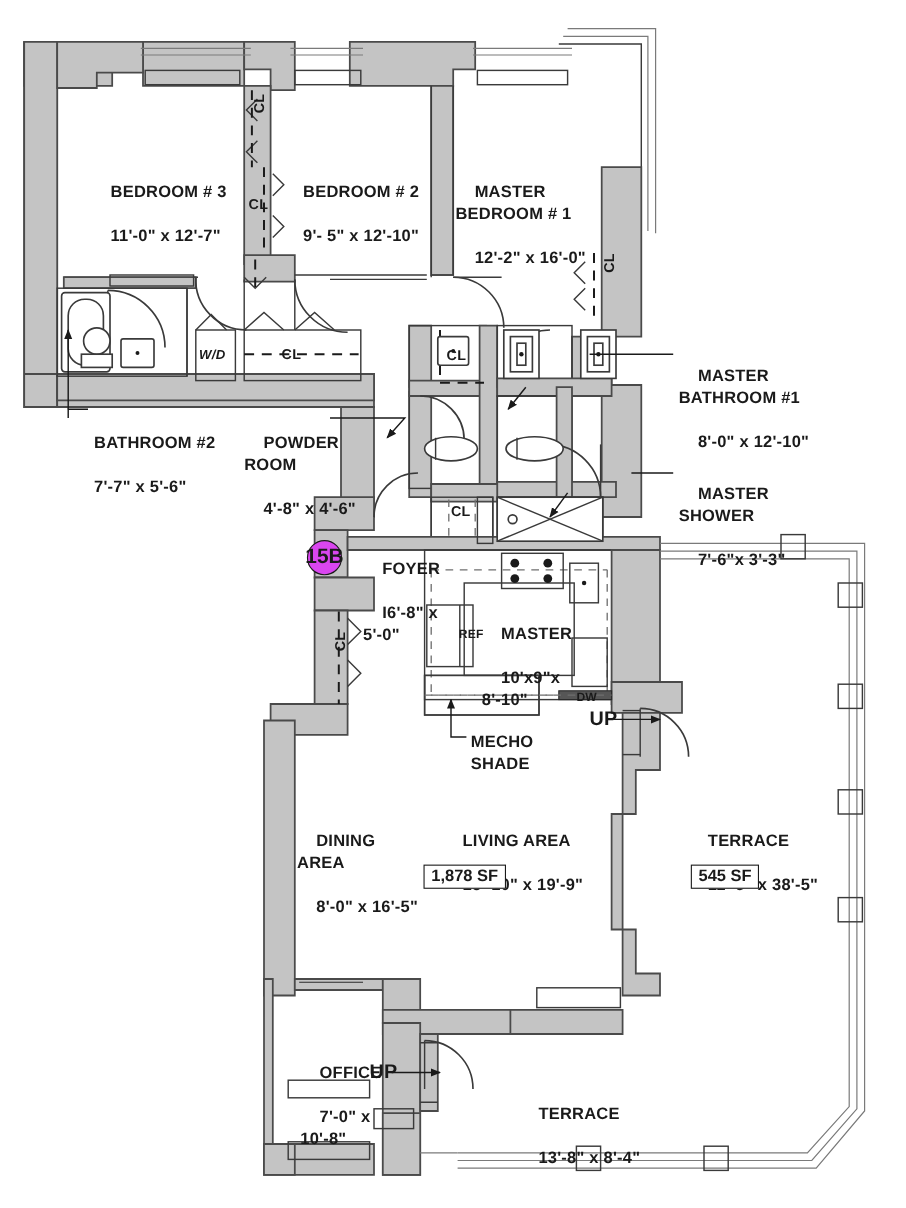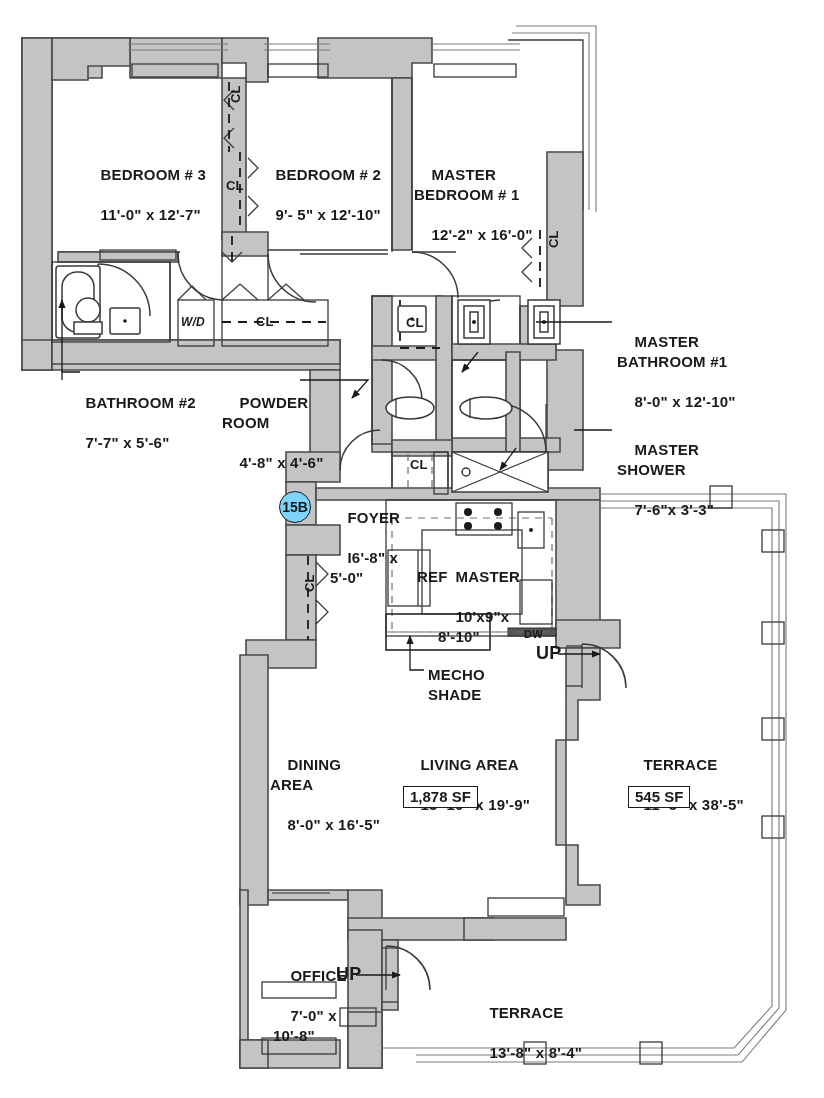--- a/index.html
+++ b/index.html
@@ -32,22 +32,22 @@
     font-size:15px;font-weight:700;
     padding:1px 6px 2px 6px;
     background:#ffffff;
     white-space:pre;
   }
   .tagcirc{
     position:absolute;
     border:1.6px solid #1a1a1a;
     border-radius:50%;
     width:30px;height:30px;
-    background:#7dd3fc;
-    font-size:14px;font-weight:700;
+    background:#d946ef;
+    font-size:19px;font-weight:700;
     display:flex;align-items:center;justify-content:center;
   }
 </style>
 </head>
 <body>
 
 <svg id="plan" viewBox="0 0 824 1098" xmlns="http://www.w3.org/2000/svg">
 
   <defs>
     <style>
@@ -440,36 +440,36 @@
     <span>OFFICE</span><br>
     <span style="white-space:pre-line;">7'-0" x
 10'-8"</span>
   </div>
 
   <div class="lbl" style="left:472px;top:983px;">
     <span>TERRACE</span><br>
     <span>13'-8" x 8'-4"</span>
   </div>
 
-  <div class="sfbox" style="left:403px;top:786px;text-align:right;">1,878 SF</div>
+  <div class="sfbox" style="left:385px;top:786px;text-align:right;">1,878 SF</div>
   <div class="sfbox" style="left:628px;top:786px;">545 SF</div>
 
   <div class="lbl" style="left:428px;top:665px;white-space:pre-line;">MECHO
 SHADE</div>
 
   <div class="tagcirc" style="left:279px;top:491px;">15B</div>
 
   <div class="lbl cl" style="left:226px;top:103px;transform:rotate(-90deg);transform-origin:left top;">CL</div>
   <div class="lbl cl" style="left:226px;top:176px;">CL</div>
   <div class="lbl cl" style="left:256px;top:312px;">CL</div>
   <div class="lbl cl" style="left:406px;top:313px;">CL</div>
   <div class="lbl cl" style="left:544px;top:248px;transform:rotate(-90deg);transform-origin:left top;">CL</div>
   <div class="lbl cl" style="left:410px;top:455px;">CL</div>
   <div class="lbl cl" style="left:300px;top:592px;transform:rotate(-90deg);transform-origin:left top;">CL</div>
 
   <div class="lbl tiny" style="left:181px;top:316px;font-size:12px;font-style:italic;">W/D</div>
-  <div class="lbl tiny" style="left:392px;top:571px;font-size:15px;padding-left:25px;">REF</div>
+  <div class="lbl tiny" style="left:392px;top:571px;font-size:11px;padding-left:25px;">REF</div>
   <div class="lbl tiny" style="left:524px;top:628px;font-size:11px;">DW</div>
 
   <div class="lbl sm" style="left:536px;top:645px;">UP</div>
   <div class="lbl sm" style="left:336px;top:966px;">UP</div>
 
 </div>
 
 </body></html>

